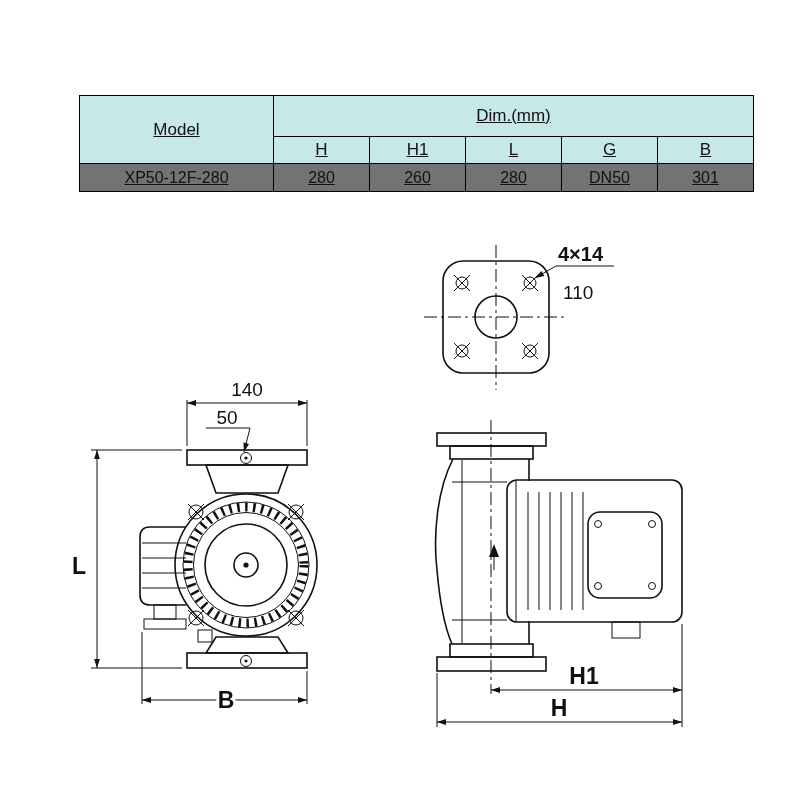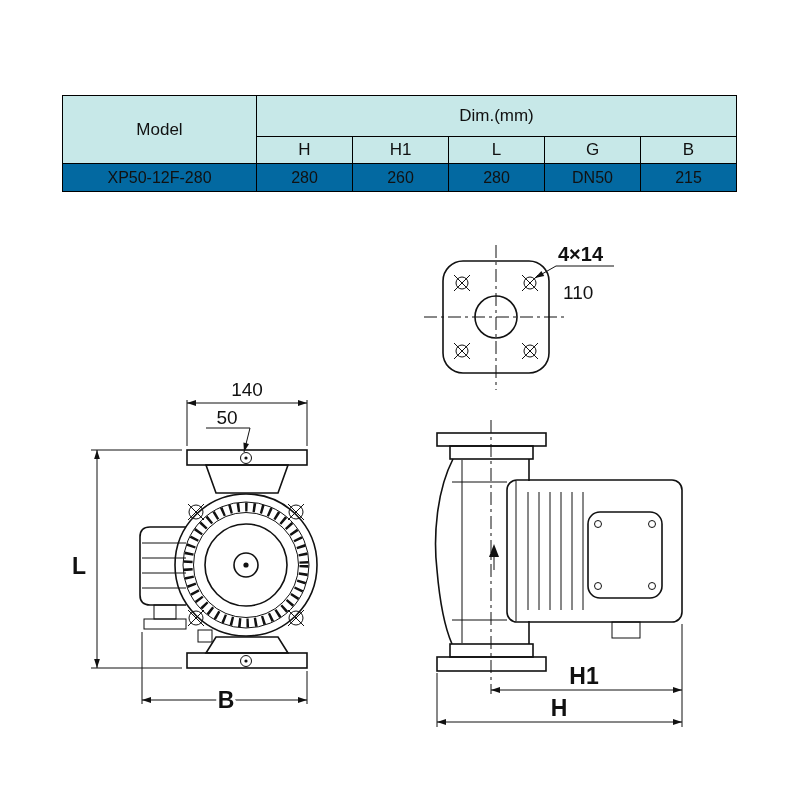--- a/index.html
+++ b/index.html
@@ -2,33 +2,33 @@
 <html><head>
 <meta charset="utf-8">
 <style>
   html,body{margin:0;padding:0;}
   body{
     width:800px;height:800px;position:relative;background:#ffffff;
     font-family:"Liberation Sans", sans-serif;color:#111;
   }
   
   table.dim-table{
-    position:absolute;left:62px;top:95px;
-    border-collapse:collapse;table-layout:fixed;
+    position:absolute;left:79px;top:95px;
+    border-collapse:collapse;table-layout:fixed;text-decoration:underline;
   }
   table.dim-table td{
     border:1px solid #000;text-align:center;vertical-align:middle;
     font-size:16px;padding:0;overflow:hidden;white-space:nowrap;
   }
   table.dim-table .hdr{background:#c7e8e8;font-size:17px;}
   col.c-model{width:194px;}
   col.c-d{width:96px;}
   tr.r1 td{height:40px;}
   tr.r2 td{height:26px;}
-  tr.r3 td{height:27px;font-size:16px;background:#0369a1;}
+  tr.r3 td{height:27px;font-size:16px;background:#737373;}
   
   svg#drawing{position:absolute;left:0;top:0;}
   .main{stroke:#111;stroke-width:1.6;fill:none;}
   .thin{stroke:#111;stroke-width:1;fill:none;}
   .dim{stroke:#111;stroke-width:1;fill:none;}
   .cl{stroke:#111;stroke-width:1;fill:none;stroke-dasharray:13 4 3 4;}
   .teeth{stroke:#111;stroke-width:9;fill:none;stroke-dasharray:2.5 5.5;}
   .fdot{fill:#111;stroke:none;}
   text.num{font-size:19px;fill:#111;stroke:none;}
   text.numb{font-size:20px;font-weight:bold;fill:#111;stroke:none;}
@@ -237,16 +237,16 @@
     <td class="hdr">L</td>
     <td class="hdr">G</td>
     <td class="hdr">B</td>
   </tr>
   <tr class="r3">
     <td>XP50-12F-280</td>
     <td>280</td>
     <td>260</td>
     <td>280</td>
     <td>DN50</td>
-    <td>215</td>
+    <td>301</td>
   </tr>
 </tbody>
   </table>
 
 </body></html>

